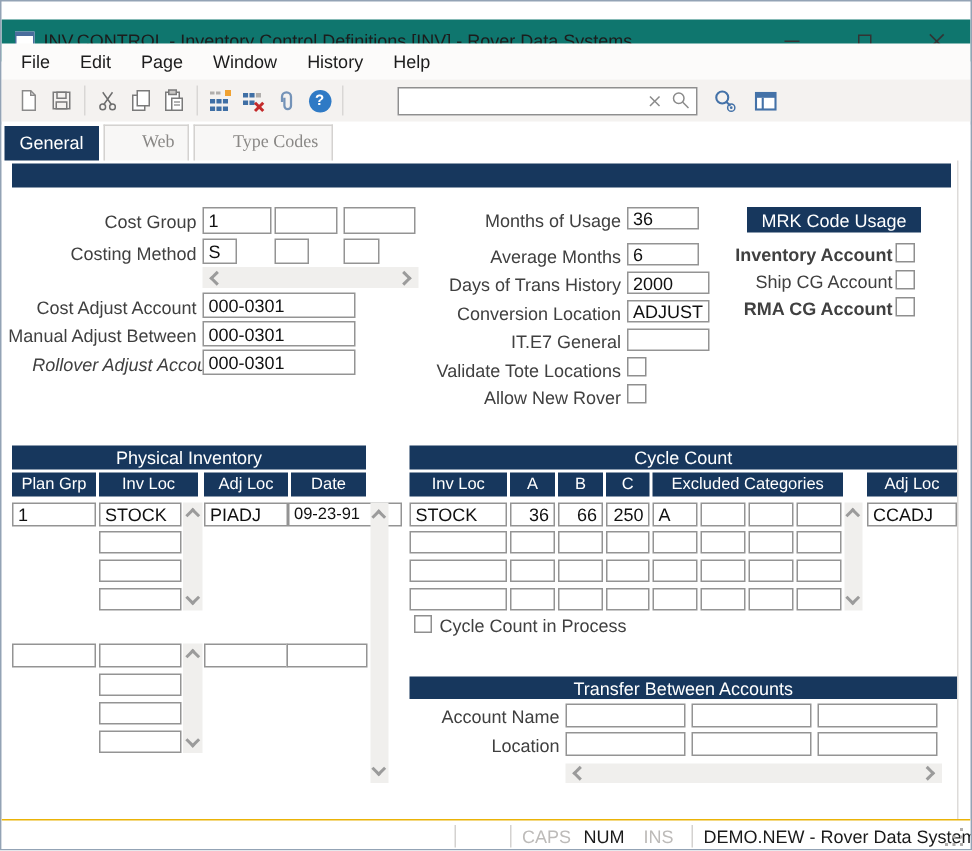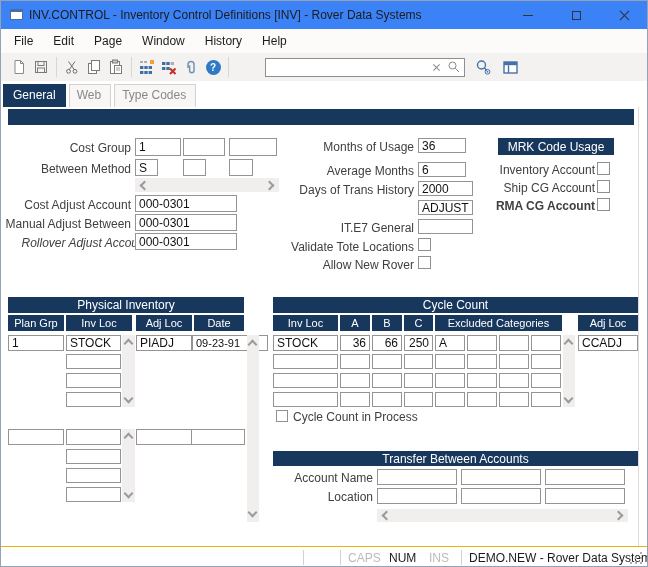--- a/index.html
+++ b/index.html
@@ -1,20 +1,20 @@
 <!DOCTYPE html>
 <html><head>
 <meta charset="utf-8">
 <style>
   html,body{margin:0;padding:0;background:#fff;}
   .win{position:relative;width:648px;height:567px;box-sizing:border-box;
        background:#fff;border:1px solid #93a3b5;overflow:hidden;
        font-family:"Liberation Sans",sans-serif;color:#1a1a1a;}
   
-  .titlebar{position:absolute;left:0;top:0;width:100%;height:28px;background:#3b82f6;}
+  .titlebar{position:absolute;left:0;top:12px;width:100%;height:28px;background:#0f766e;}
   .title-text{position:absolute;left:28px;top:7px;font-size:12px;color:#1c1c1c;white-space:nowrap;}
   .app-icon{position:absolute;left:9px;top:8px;width:13px;height:11px;box-sizing:border-box;
             border:1px solid #4a6d9c;border-top:3px solid #4a6d9c;background:#fff;}
   .winbtn{position:absolute;top:4px;width:34px;height:20px;display:flex;align-items:center;justify-content:center;}
   .min-glyph{width:10px;height:1px;background:#333;}
   .max-glyph{width:9px;height:9px;border:1px solid #333;box-sizing:border-box;}
   .x-glyph{position:relative;width:11px;height:11px;}
   .x-glyph::before,.x-glyph::after{content:"";position:absolute;left:-1px;top:5px;width:13px;height:1px;background:#333;}
   .x-glyph::before{transform:rotate(45deg);} .x-glyph::after{transform:rotate(-45deg);}
   .menubar{position:absolute;left:0;top:28px;width:100%;height:24px;background:#fcfbfa;display:flex;align-items:center;padding-left:3px;box-sizing:border-box;}
@@ -28,21 +28,21 @@
   .searchbox input{border:none;outline:none;flex:1;font:12px "Liberation Sans",sans-serif;padding:0 4px;background:transparent;min-width:0;}
   .sx{position:relative;width:9px;height:9px;margin-right:6px;}
   .sx::before,.sx::after{content:"";position:absolute;left:0;top:4px;width:9px;height:1px;background:#8a8a8a;}
   .sx::before{transform:rotate(45deg);} .sx::after{transform:rotate(-45deg);}
   .help-circle{width:15px;height:15px;border-radius:50%;background:#2f7ac5;color:#fff;font-size:10px;font-weight:bold;
                display:flex;align-items:center;justify-content:center;}
   
   .tabbar{position:absolute;left:0;top:82px;width:100%;height:24px;display:flex;align-items:flex-end;padding-left:2px;box-sizing:border-box;background:#fff;}
   .tab{font-size:12px;padding:4px 10px 5px 10px;margin-right:3px;white-space:nowrap;}
   .tab.active{background:#17375d;color:#fff;}
-  .tab.inactive{background:#f8f7f6;color:#8a8886;border:1px solid #d4d2d0;border-bottom:none;padding:3px 9px 5px 7px;}
+  .tab.inactive{background:#f8f7f6;color:#8a8886;border:1px solid #d4d2d0;border-bottom:none;padding:3px 9px 5px 25px;font-family:Liberation Serif, serif;}
   
   .navy{background:#17375d;color:#fff;position:absolute;display:flex;align-items:center;justify-content:center;
         font-size:12px;box-sizing:border-box;white-space:nowrap;}
   .colhead{font-size:11px;}
   .box{position:absolute;background:#fff;border:1px solid #949494;font-size:12px;color:#111;
        padding:0 3px;display:flex;align-items:center;box-sizing:border-box;white-space:nowrap;overflow:hidden;}
   .box.num{justify-content:flex-end;}
   .box.sm{font-size:11px;}
   .lbl{position:absolute;font-size:12px;color:#404040;text-align:right;white-space:nowrap;}
   .cb{position:absolute;width:13px;height:13px;background:#fff;border:1px solid #8f8f8f;box-sizing:border-box;}
@@ -188,21 +188,21 @@
   </div>
 
   <div class="navy" style="left:7px;top:108px;width:626px;height:16px;"></div>
   <div class="rightline"></div>
 
   <div class="lbl" style="left:0px;top:140px;width:130px;">Cost Group</div>
   <div class="box" style="left:134px;top:137px;width:46px;height:18px;">1</div>
   <div class="box" style="left:182px;top:137px;width:42px;height:18px;"></div>
   <div class="box" style="left:228px;top:137px;width:48px;height:18px;"></div>
 
-  <div class="lbl" style="left:0px;top:161px;width:130px;">Between Method</div>
+  <div class="lbl" style="left:0px;top:161px;width:130px;">Costing Method</div>
   <div class="box" style="left:134px;top:158px;width:23px;height:17px;">S</div>
   <div class="box" style="left:182px;top:158px;width:23px;height:17px;"></div>
   <div class="box" style="left:228px;top:158px;width:24px;height:17px;"></div>
 
   <div class="track" style="left:134px;top:177px;width:144px;height:14px;">
     <span class="chev left" style="left:6px;top:4px;"></span>
     <span class="chev right" style="right:6px;top:4px;"></span>
   </div>
 
   <div class="lbl" style="left:0px;top:197px;width:130px;">Cost Adjust Account</div>
@@ -211,30 +211,31 @@
   <div class="box" style="left:134px;top:213px;width:102px;height:17px;">000-0301</div>
   <div class="lbl" style="left:17px;top:235px;width:130px;font-style:italic;">Rollover Adjust Account</div>
   <div class="box" style="left:134px;top:232px;width:102px;height:17px;">000-0301</div>
 
   <div class="lbl" style="left:285px;top:139px;width:128px;">Months of Usage</div>
   <div class="box" style="left:417px;top:137px;width:48px;height:15px;">36</div>
   <div class="lbl" style="left:285px;top:163px;width:128px;">Average Months</div>
   <div class="box" style="left:417px;top:161px;width:48px;height:15px;">6</div>
   <div class="lbl" style="left:285px;top:182px;width:128px;">Days of Trans History</div>
   <div class="box" style="left:417px;top:180px;width:55px;height:15px;">2000</div>
+  <div class="lbl" style="left:285px;top:201px;width:128px;">Conversion Location</div>
   <div class="box" style="left:417px;top:199px;width:55px;height:15px;">ADJUST</div>
   <div class="lbl" style="left:285px;top:220px;width:128px;">IT.E7 General</div>
   <div class="box" style="left:417px;top:218px;width:55px;height:15px;"></div>
   <div class="lbl" style="left:285px;top:239px;width:128px;">Validate Tote Locations</div>
   <div class="cb" style="left:417px;top:237px;"></div>
   <div class="lbl" style="left:285px;top:257px;width:128px;">Allow New Rover</div>
   <div class="cb" style="left:417px;top:255px;"></div>
 
   <div class="navy" style="left:497px;top:137px;width:116px;height:17px;">MRK Code Usage</div>
-  <div class="lbl" style="left:470px;top:162px;width:124px;">Inventory Account</div>
+  <div class="lbl" style="left:470px;top:162px;width:124px;font-weight:bold;">Inventory Account</div>
   <div class="cb" style="left:596px;top:161px;"></div>
   <div class="lbl" style="left:470px;top:180px;width:124px;">Ship CG Account</div>
   <div class="cb" style="left:596px;top:179px;"></div>
   <div class="lbl" style="left:470px;top:198px;width:124px;font-weight:bold;">RMA CG Account</div>
   <div class="cb" style="left:596px;top:197px;"></div>
 
   <div class="navy" style="left:7px;top:296px;width:236px;height:16px;">Physical Inventory</div>
   <div class="navy colhead" style="left:7px;top:314px;width:56px;height:16px;">Plan Grp</div>
   <div class="navy colhead" style="left:65px;top:314px;width:66px;height:16px;">Inv Loc</div>
   <div class="navy colhead" style="left:135px;top:314px;width:56px;height:16px;">Adj Loc</div>

